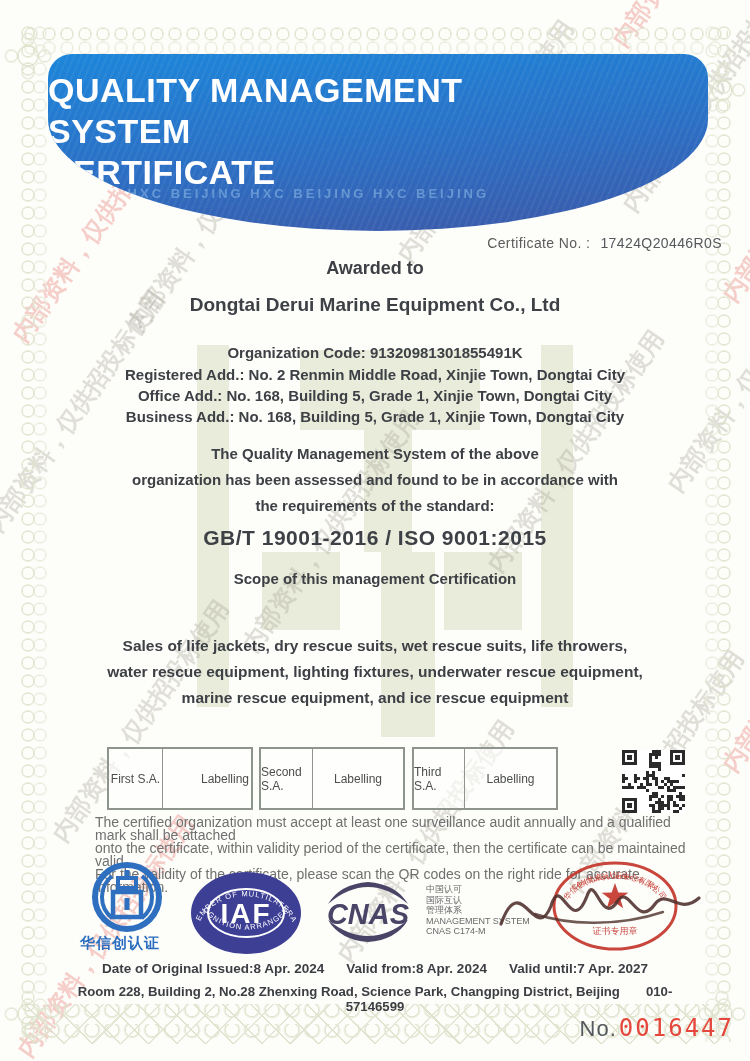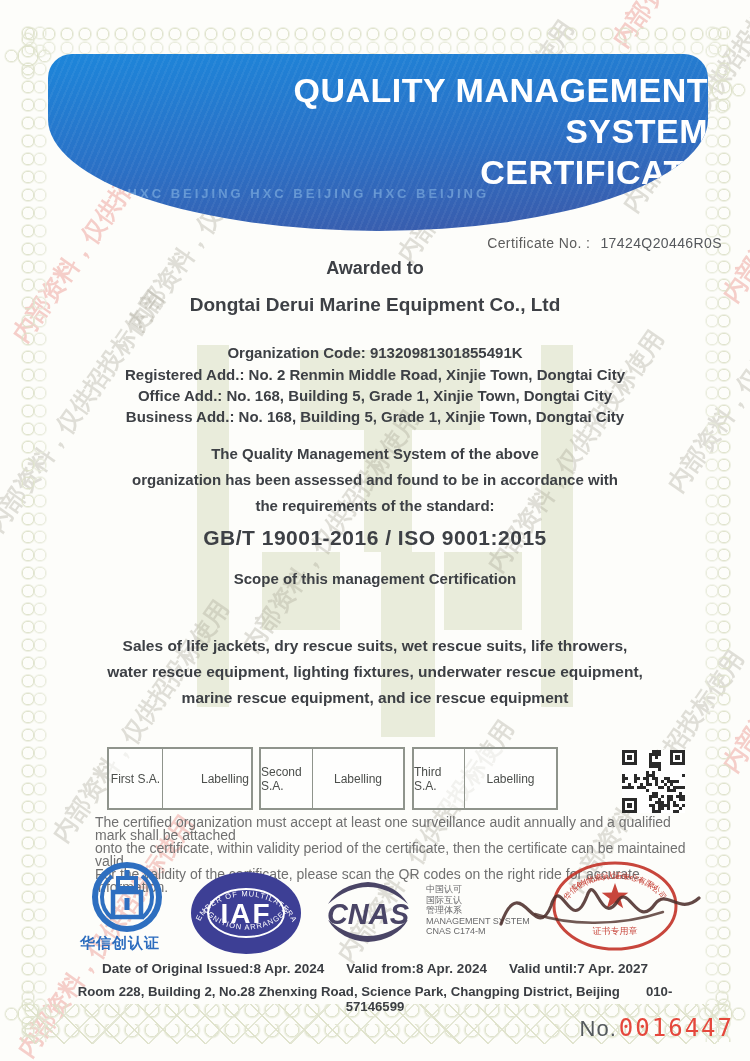--- a/index.html
+++ b/index.html
@@ -43,21 +43,21 @@
     color:rgba(163,158,142,.32);transform:rotate(-55deg);transform-origin:left top;pointer-events:none;}
   .wm-red{color:rgba(233,140,133,.42);}
 
   
   .banner{position:absolute;left:48px;top:54px;width:660px;height:177px;z-index:2;
     border-radius:24px 24px 50% 50% / 24px 24px 112px 112px;
     background:linear-gradient(175deg,#1d86da 0%,#2b70c5 52%,#3d58a7 100%);
     overflow:hidden;}
   .banner::after{content:"";position:absolute;inset:0;
     background:repeating-linear-gradient(113deg, rgba(255,255,255,.05) 0 2px, transparent 2px 6px);}
-  .banner-title{position:relative;margin-top:16px;text-align:right;color:#ffffff;
+  .banner-title{position:relative;margin-top:16px;text-align:left;color:#ffffff;
     font-size:34px;font-weight:bold;line-height:1.2;letter-spacing:.5px;z-index:2;}
   .banner-wm{position:absolute;left:0;right:0;bottom:30px;text-align:left;z-index:1;
     color:rgba(150,196,236,.5);font-size:13px;font-weight:bold;letter-spacing:3px;white-space:nowrap;}
 
   
   .ctext{position:absolute;left:55px;width:640px;text-align:center;z-index:2;
     color:#3d4045;font-weight:bold;}
   .certno{position:absolute;top:235px;right:28px;z-index:2;font-size:14px;color:#5c5c5c;letter-spacing:.4px;}
   .certno .val{margin-left:10px;color:#55585c;}
   .awarded{top:258px;font-size:18px;}

